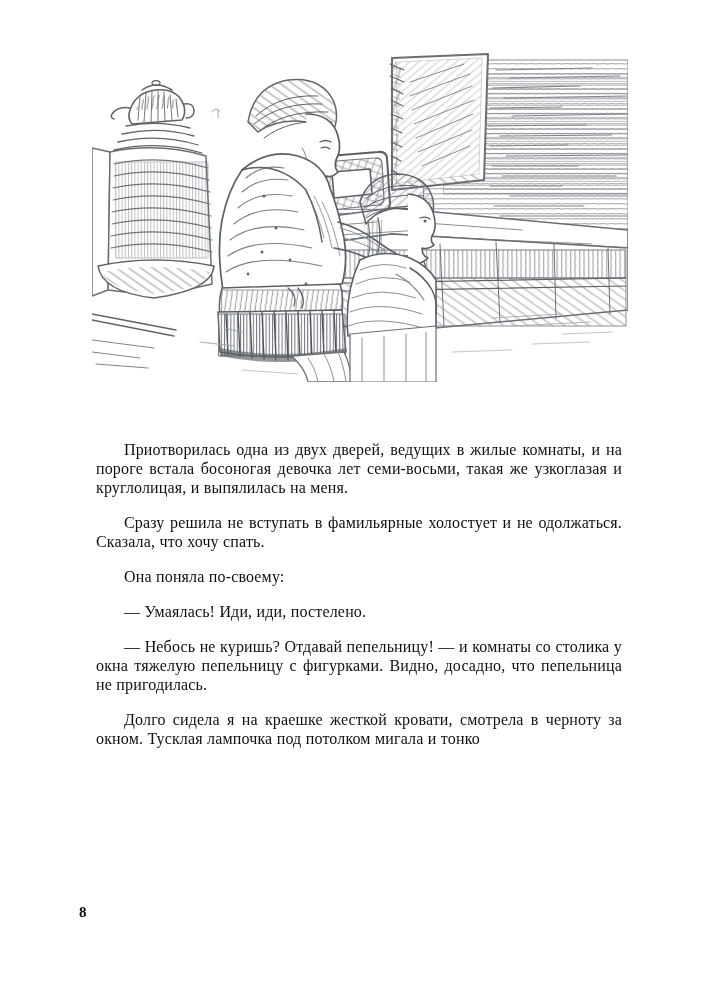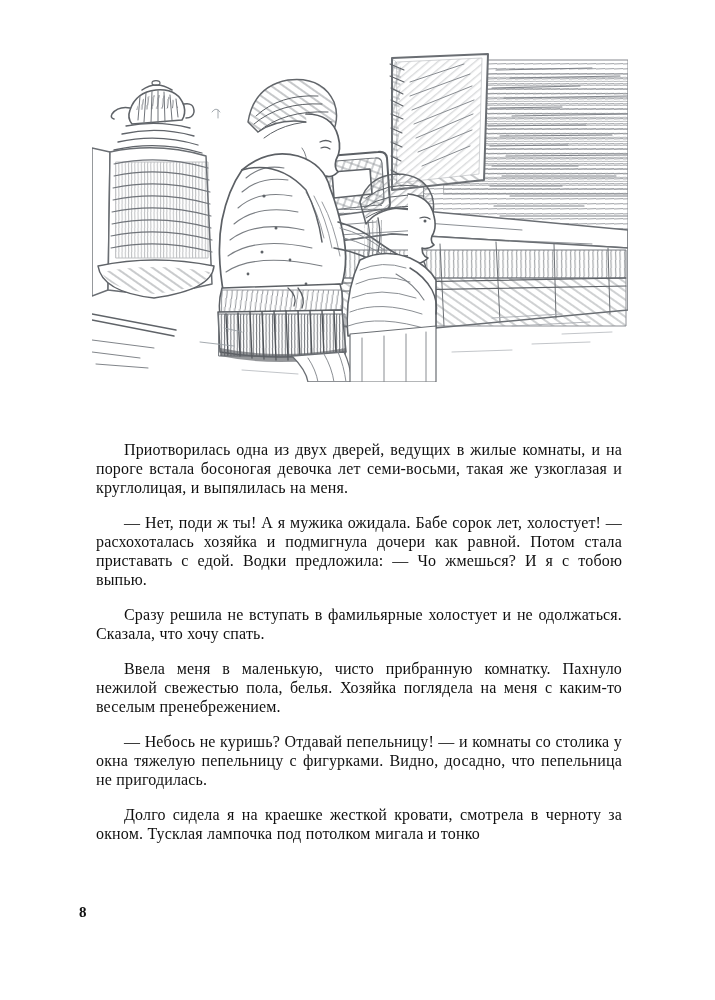--- a/index.html
+++ b/index.html
@@ -420,22 +420,22 @@
         <g stroke="#a8acb1" stroke-width="0.9">
           <line x1="400" y1="266" x2="470" y2="262"></line>
           <line x1="420" y1="274" x2="498" y2="270"></line>
         </g>
       </g>
     </svg>
   </div>
 
   <div class="textblock">
     <p class="para">Приотворилась одна из двух дверей, ведущих в жилые комнаты, и на пороге встала босоногая девочка лет семи-восьми, такая же узкоглазая и круглолицая, и выпялилась на меня.</p>
-    <p class="para dash">— Нет, поди ж ты! А я мужика ожидала. Бабе сорок лет, холостует! — расхохоталась хозяйка и подмигнула дочери как равной. Потом стала приставать с едой. Водки предложила: — Чо жмешься? И я с тобою выпью.</p>
     <p class="para">Сразу решила не вступать в фамильярные холостует и не одолжаться. Сказала, что хочу спать.</p>
-    <p class="para">Ввела меня в маленькую, чисто прибранную комнатку. Пахнуло нежилой свежестью пола, белья. Хозяйка поглядела на меня с каким-то веселым пренебрежением.</p>
+    <p class="para">Она поняла по-своему:</p>
+    <p class="para dash">— Умаялась! Иди, иди, постелено.</p>
     <p class="para dash">— Небось не куришь? Отдавай пепельницу! — и комнаты со столика у окна тяжелую пепельницу с фигурками. Видно, досадно, что пепельница не пригодилась.</p>
     <p class="para">Долго сидела я на краешке жесткой кровати, смотрела в черноту за окном. Тусклая лампочка под потолком мигала и тонко</p>
   </div>
 
   <div class="folio">8</div>
 
 </div>
 
 </body></html>

